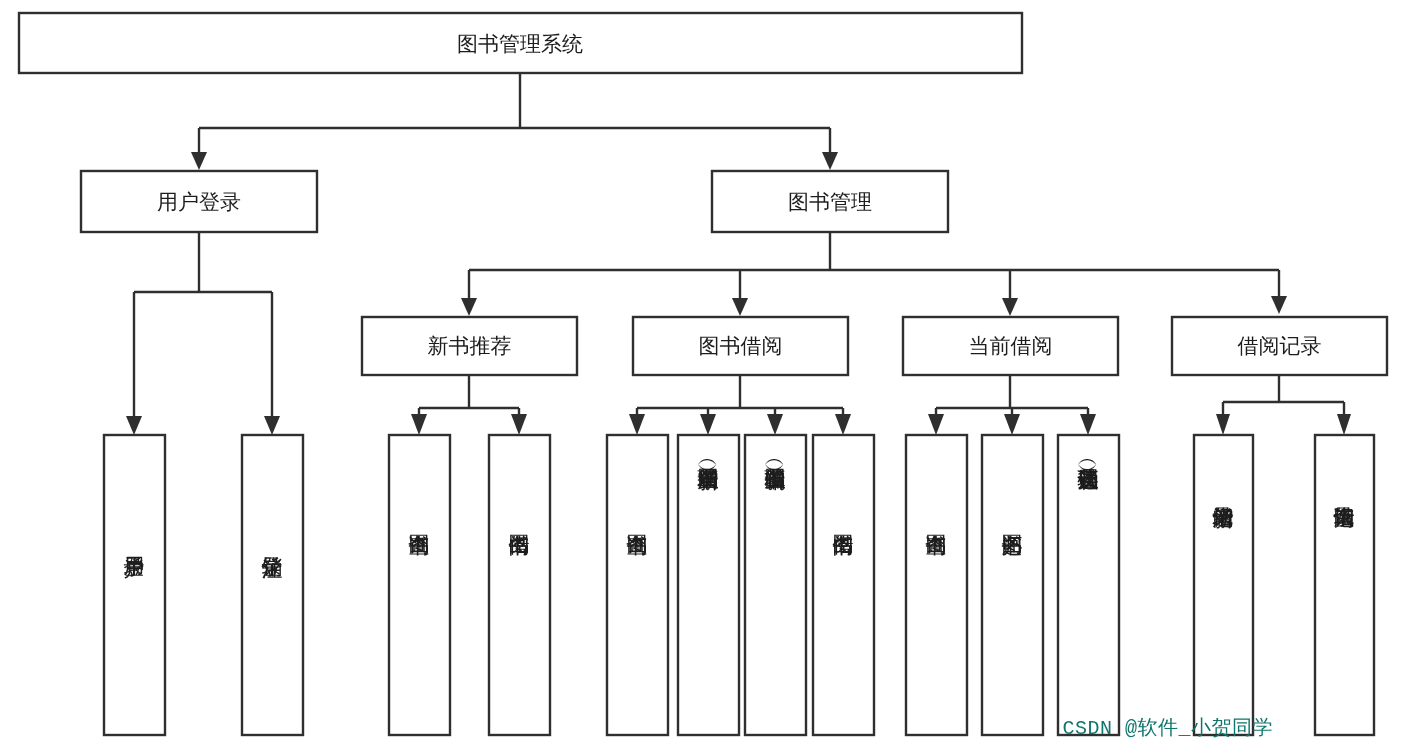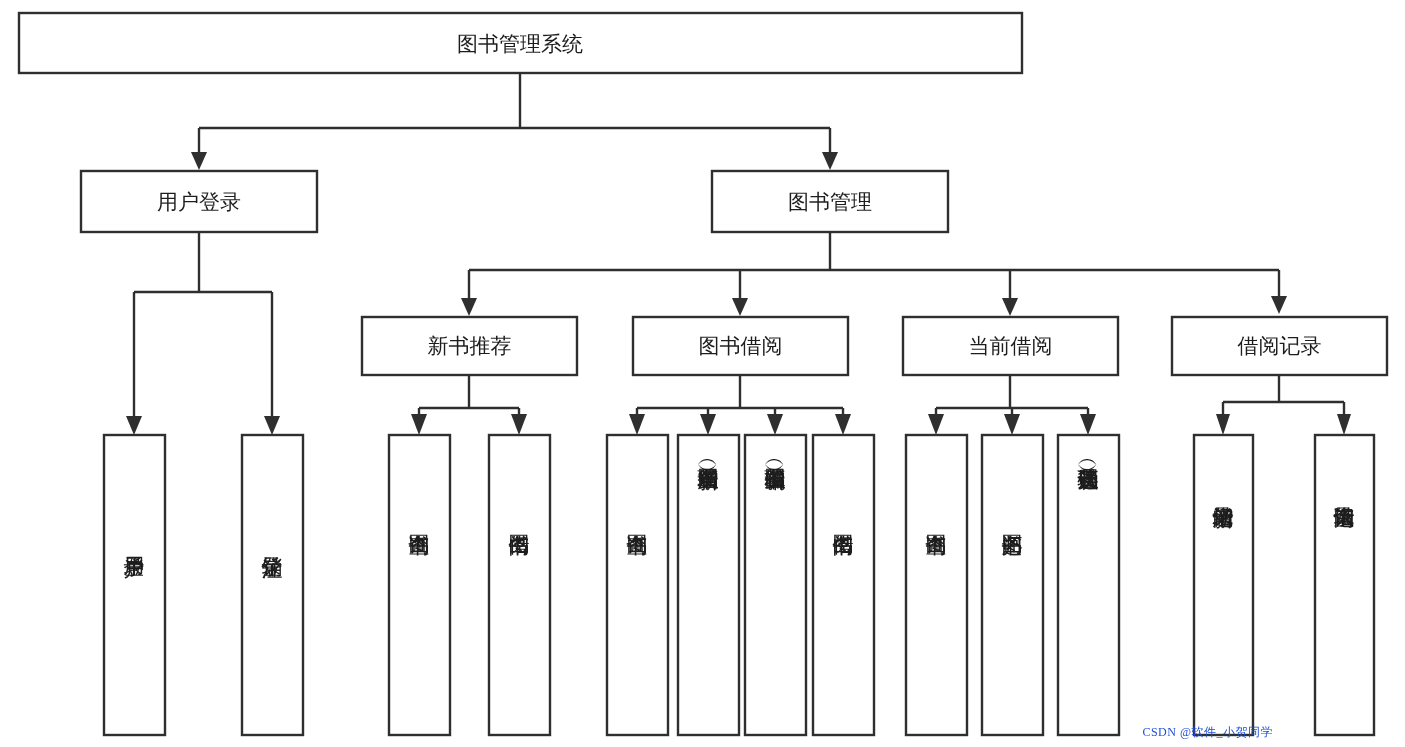--- a/index.html
+++ b/index.html
@@ -53,23 +53,23 @@
   .node-label-v {
     font-family: "DejaVu Sans", "Liberation Sans", sans-serif;
     font-size: 21px;
     fill: #1d1d1d;
     text-anchor: middle;
   }
   .watermark-text {
     position: absolute;
     right: 8px;
     bottom: 6px;
-    font-family: Liberation Serif, serif;
-    font-size: 12px;
-    color: #1d4ed8;
+    font-family: Liberation Mono, monospace;
+    font-size: 20px;
+    color: #0f766e;
     white-space: nowrap;
     letter-spacing: 0.5px;
     user-select: none;
   }
 </style>
 </head>
 <body>
 
 <div id="diagram-root">
 

